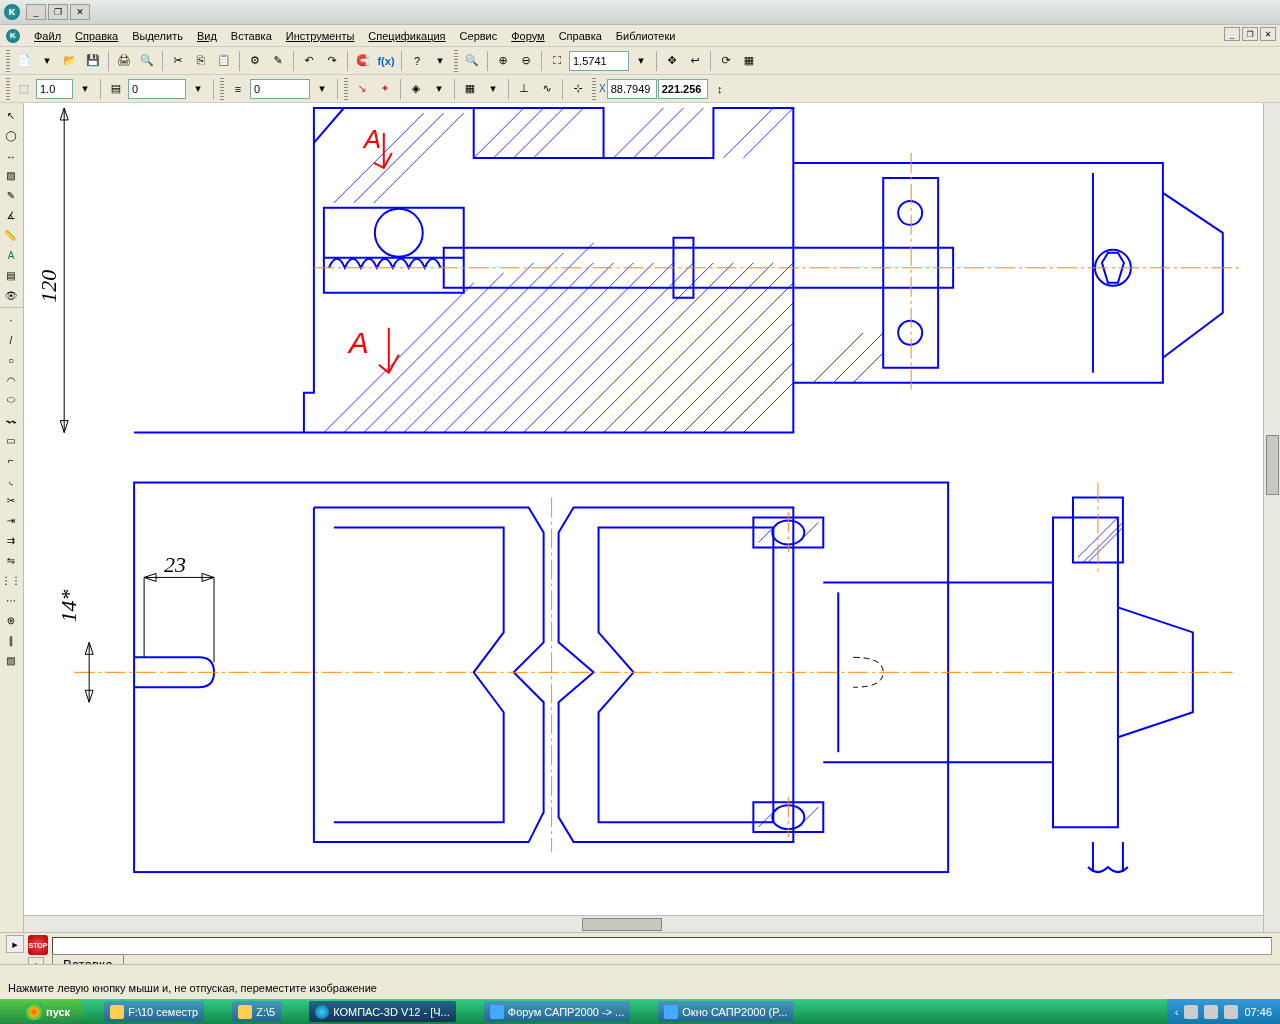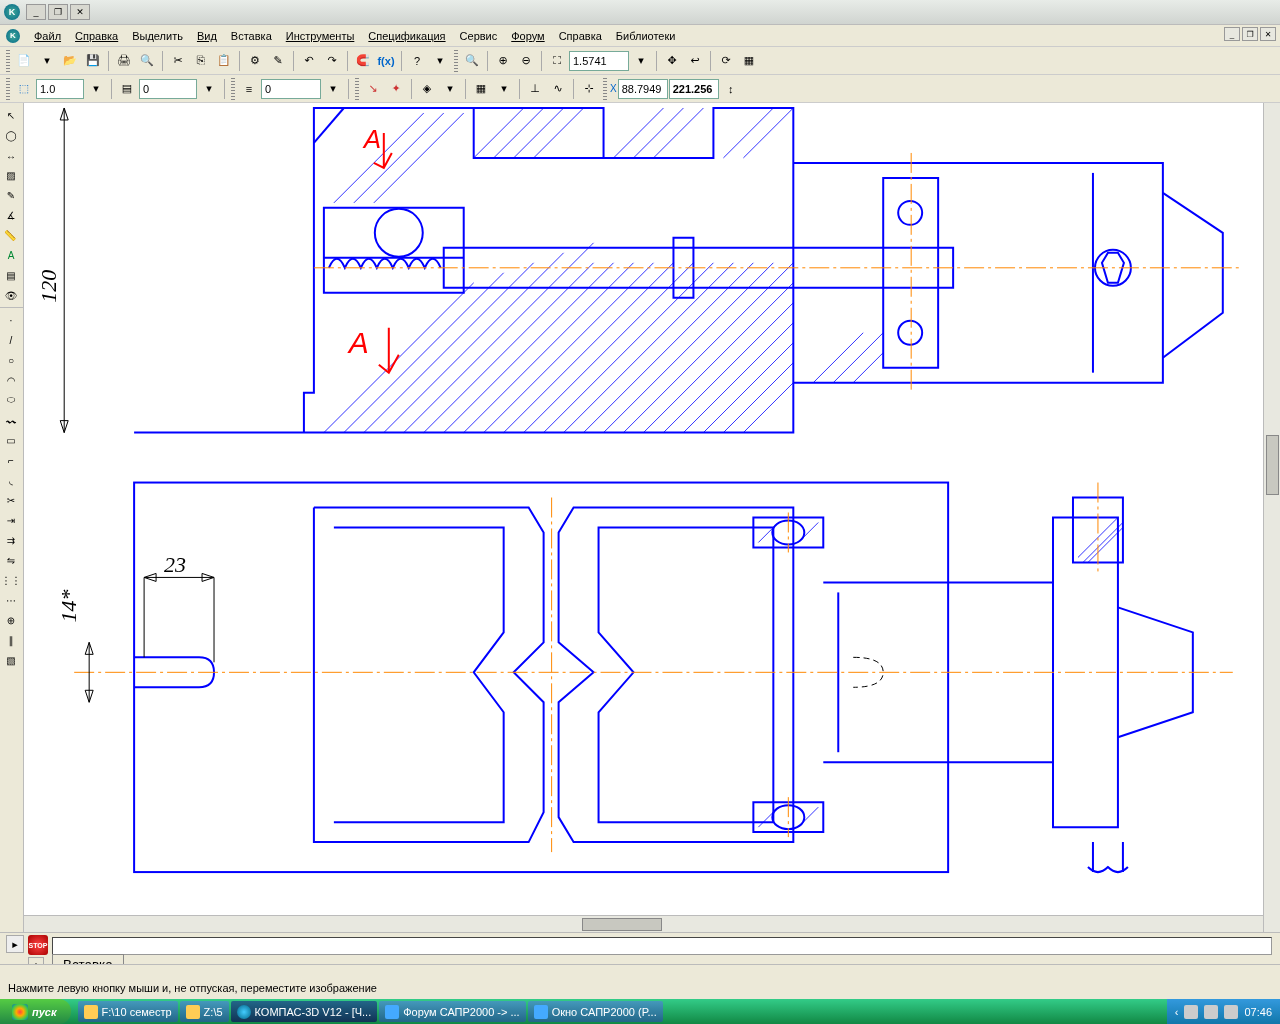--- a/index.html
+++ b/index.html
@@ -27,22 +27,22 @@
 .scroll-v { width: 17px; background: #e8e8e0; border-left: 1px solid #bbb; position:relative;}
 .scroll-v .thumb{position:absolute;left:2px;width:13px;top:40%;height:60px;background:#c8c8c0;border:1px solid #888;}
 .scroll-h { height:17px; position:absolute; bottom:92px; left:24px; right:17px; background:#e8e8e0; border-top:1px solid #bbb;}
 .scroll-h .thumb{position:absolute;top:2px;height:13px;left:45%;width:80px;background:#c8c8c0;border:1px solid #888;}
 .bottom-panel { position: absolute; bottom: 47px; left: 0; right: 0; height: 45px; background: #ece9d8; border-top: 1px solid #bbb; padding: 3px 6px; }
 .stop-btn { width: 20px; height: 20px; background: radial-gradient(#f44,#a00); border-radius: 3px; color: #fff; font-size: 7px; display: flex; align-items: center; justify-content: center; font-weight: bold; }
 .cmd-input { position: absolute; top: 4px; left: 52px; right: 8px; height: 18px; background: #fff; border: 1px inset #999; }
 .cmd-btn { position:absolute; bottom:2px; left:52px; padding:2px 10px; background:#ece9d8; border:1px solid #888;}
 .status-bar { position: absolute; bottom: 25px; left: 0; right: 0; height: 22px; background: #ece9d8; border-top: 1px solid #bbb; padding: 17px 8px; font-size: 11px; }
 .taskbar { position: absolute; bottom: 0; left: 0; right: 0; height: 25px; background: linear-gradient(#3c8,#184); display: flex; align-items: center; }
-.start-btn { height: 25px; padding: 0 14px 0 12px; background: linear-gradient(#5c4,#284); color: #fff; font-weight: bold; font-style: italic; display: flex; align-items: center; gap: 4px; border-radius: 0 12px 12px 0; }
-.task-btn { height: 21px; margin: 0 1px; padding: 0 6px; background: linear-gradient(#49b,#268); color: #fff; font-size: 11px; display: flex; align-items: center; gap: 4px; border-radius: 2px; max-width:155px; overflow:hidden; white-space:nowrap;}
+.start-btn { height: 25px; padding: 0 14px 0 26px; background: linear-gradient(#5c4,#284); color: #fff; font-weight: bold; display: flex; align-items: center; gap: 4px; border-radius: 0 12px 12px 0; }
+.task-btn { height: 21px; margin: 0 14px; padding: 0 6px; background: linear-gradient(#49b,#268); color: #fff; font-size: 11px; display: flex; align-items: center; gap: 4px; border-radius: 2px; max-width:155px; overflow:hidden; white-space:nowrap;}
 .task-btn.active { background: linear-gradient(#268,#135); }
 .task-btn .ticon{width:14px;height:14px;background:#fc5;border-radius:2px;}
 .tray { margin-left: auto; height: 25px; background: linear-gradient(#39d,#17a); padding: 0 8px; display: flex; align-items: center; gap: 6px; color: #fff; font-size: 11px; }
 .tray-ic{width:14px;height:14px;background:#ccc;border-radius:2px;}
 
 .drawing { position: absolute; inset: 0; }
 .drawing svg { width: 100%; height: 100%; }
 .bline { stroke: #00f; stroke-width: 2; fill: none; }
 .tline { stroke: #000; stroke-width: 1; fill: none; }
 .hatch { stroke: #00f; stroke-width: 0.8; }
@@ -120,21 +120,21 @@
   <div class="tb-btn">✥</div>
   <div class="tb-btn">↩</div>
   <div class="tb-sep"></div>
   <div class="tb-btn">⟳</div>
   <div class="tb-btn">▦</div>
 </div>
 
 <div class="toolbar">
   <div class="tb-grip"></div>
   <div class="tb-btn" style="color:#06c">⬚</div>
-  <input class="tb-input" style="width: 48px;" value="1.0">
+  <input class="tb-input" style="width: 37px;" value="1.0">
   <div class="tb-btn">▾</div>
   <div class="tb-sep"></div>
   <div class="tb-btn">▤</div>
   <input class="tb-input" style="width: 58px;" value="0">
   <div class="tb-btn">▾</div>
   <div class="tb-sep"></div>
   <div class="tb-grip"></div>
   <div class="tb-btn">≡</div>
   <input class="tb-input" style="width: 60px;" value="0">
   <div class="tb-btn">▾</div>

